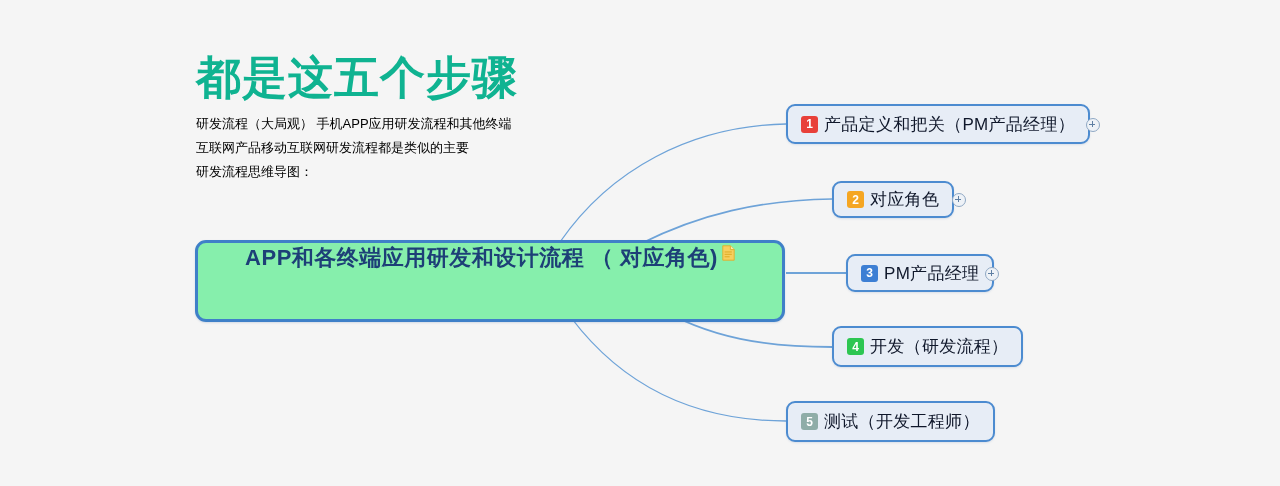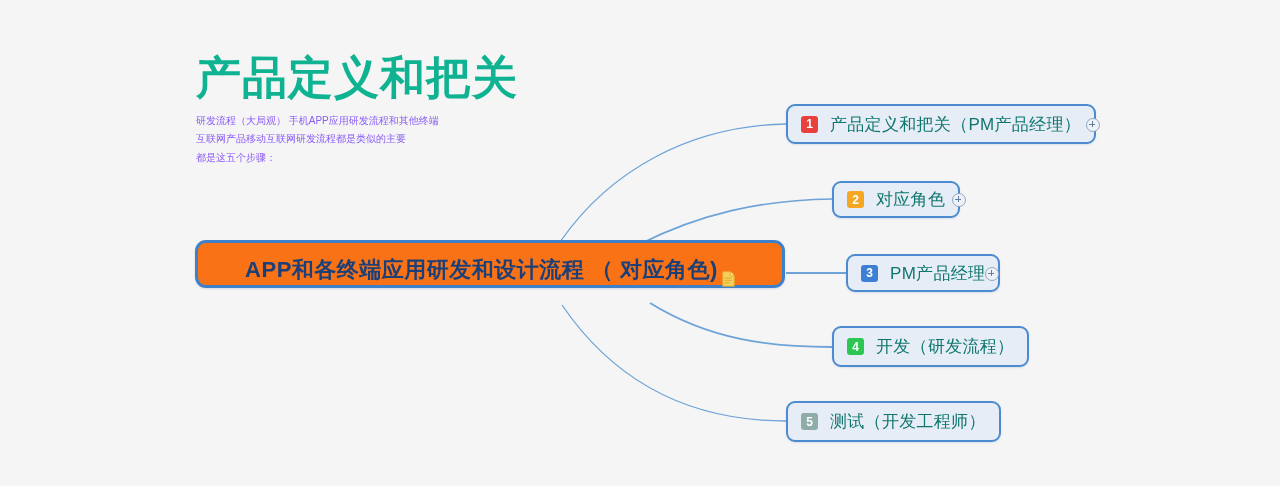--- a/index.html
+++ b/index.html
@@ -42,40 +42,40 @@
   #page-title {
     font-size: 45px;
     font-weight: bold;
     color: #0fb391;
     letter-spacing: 1px;
     line-height: 1.15;
     margin: 0 0 8px 0;
     white-space: nowrap;
   }
   #subtitle {
-    font-size: 10px;
-    color: #8b5cf6;
+    font-size: 13px;
+    color: #000000;
     line-height: 1.85;
     white-space: nowrap;
   }
   #subtitle div { white-space: nowrap; }
 
   
   #central-node {
     position: absolute;
     left: 195px;
     top: 240px;
     width: 590px;
-    height: 48px;
+    height: 82px;
     box-sizing: border-box;
     border: 3px solid #3f80c8;
     border-radius: 11px;
-    background: #f97316;
+    background: #86efac;
     display: flex;
-    align-items: flex-end;
+    align-items: flex-start;
     justify-content: center;
     z-index: 4;
     box-shadow: 0 1px 2px rgba(60,100,160,0.18);
   }
   #central-label {
     font-size: 22px;
     font-weight: bold;
     color: #1d3f77;
     letter-spacing: 0.5px;
     white-space: nowrap;
@@ -97,23 +97,23 @@
     border-radius: 9px;
     background: #e7edf6;
     display: flex;
     align-items: center;
     padding: 0 13px;
     z-index: 4;
     box-shadow: 0 1px 2px rgba(70,110,170,0.15);
   }
   .branch-label {
     font-size: 17px;
-    color: #0f766e;
-    white-space: nowrap;
-    margin-left: 12px;
+    color: #0f172a;
+    white-space: nowrap;
+    margin-left: 6px;
     letter-spacing: 0.3px;
   }
   .badge {
     display: inline-flex;
     align-items: center;
     justify-content: center;
     width: 17px;
     height: 17px;
     border-radius: 3px;
     color: #ffffff;
@@ -157,25 +157,25 @@
     <path d="M 640 244 C 700 214, 760 200, 832 199" fill="none" stroke="#6ea3d8" stroke-width="1.6"></path>
 
     <path d="M 786 273 C 810 273, 820 273, 846 273" fill="none" stroke="#6ea3d8" stroke-width="1.8"></path>
 
     <path d="M 650 303 C 710 340, 770 347, 832 347" fill="none" stroke="#6ea3d8" stroke-width="1.8"></path>
 
     <path d="M 562 305 C 620 390, 700 421, 786 421" fill="none" stroke="#6ea3d8" stroke-width="1.3"></path>
   </svg>
 
   <div id="heading">
-    <div id="page-title">产品定义和把关</div>
+    <div id="page-title">都是这五个步骤</div>
     <div id="subtitle">
       <div>研发流程（大局观） 手机APP应用研发流程和其他终端</div>
       <div>互联网产品移动互联网研发流程都是类似的主要</div>
-      <div>都是这五个步骤：</div>
+      <div>研发流程思维导图：</div>
     </div>
   </div>
 
   <div id="central-node">
     <span id="central-label">APP和各终端应用研发和设计流程 （ 对应角色)</span>
       <span class="note-icon"><svg viewBox="0 0 13 16" width="13" height="16">
           <path d="M0.8 0.8 H8.4 L12.2 4.6 V15.2 H0.8 Z" fill="#f7cf5e" stroke="#e0ae2a" stroke-width="0.9"></path>
           <path d="M8.4 0.8 V4.6 H12.2" fill="#fde9a8" stroke="#e0ae2a" stroke-width="0.9"></path>
           <rect x="2.6" y="6.4" width="7.2" height="1.1" fill="#e0ae2a"></rect>
           <rect x="2.6" y="8.8" width="7.2" height="1.1" fill="#e0ae2a"></rect>

